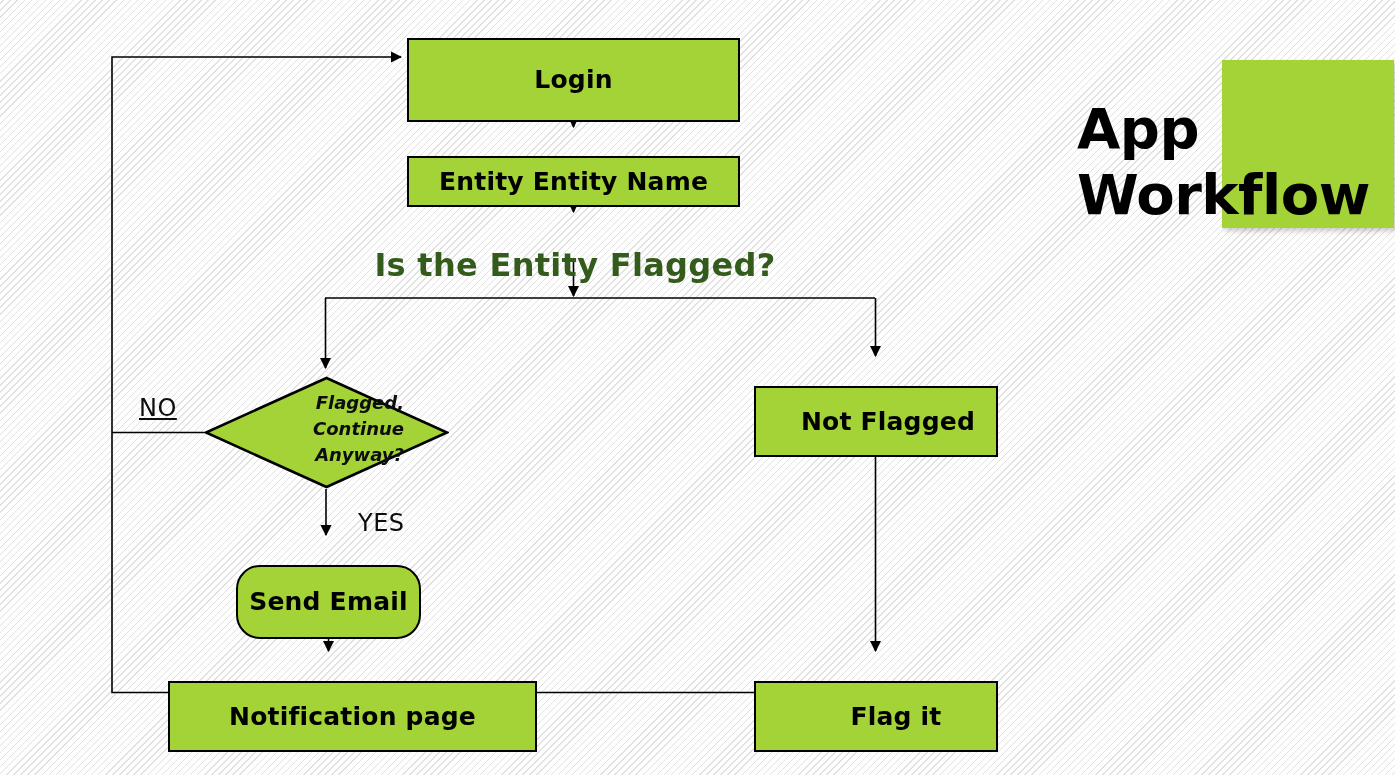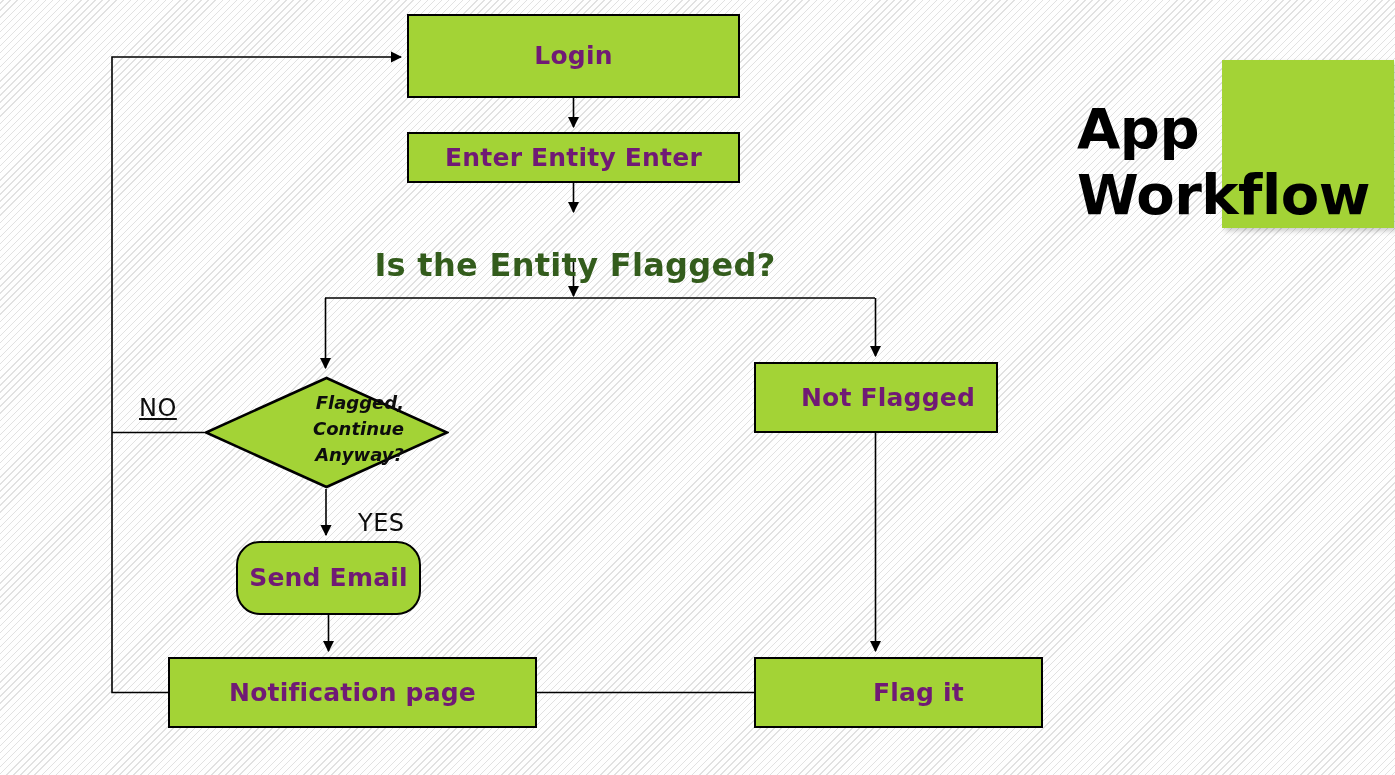--- a/index.html
+++ b/index.html
@@ -26,33 +26,34 @@
 
   
   .node {
     position: absolute;
     box-sizing: border-box;
     background: #a3d336;
     border: 2px solid #000000;
     display: flex;
     align-items: center;
     justify-content: center;
-    color: #701a75;
+    color: #000000;
     font-weight: bold;
     letter-spacing: .2px;
     text-align: center;
     line-height: 1.1;
+    margin-top: 24px;
   }
 
   #node-login        { left: 407px; top: 14px;  width: 333px; height: 84px; font-size: 25px; }
   #node-enter-entity { left: 407px; top: 132px; width: 333px; height: 51px; font-size: 25px; }
   #node-not-flagged  { left: 754px; top: 362px; width: 244px; height: 71px; font-size: 25px; padding-left: 24px; }
   #node-send-email   { left: 236px; top: 541px; width: 185px; height: 74px; font-size: 25px; border-radius: 24px; }
   #node-notification { left: 168px; top: 657px; width: 369px; height: 71px; font-size: 25px; }
-  #node-flag-it      { left: 754px; top: 657px; width: 289px; height: 71px; font-size: 25px; padding-left: 40px; }
+  #node-flag-it      { left: 754px; top: 657px; width: 244px; height: 71px; font-size: 25px; padding-left: 40px; }
 
   
   #label-question {
     position: absolute;
     left: 330px;
     top: 218px;
     width: 490px;
     text-align: center;
     color: #335c1c;
     font-size: 32px;
@@ -158,21 +159,21 @@
 
     <path d="M 875.5 433 L 875.5 651" stroke="#000" stroke-width="1.6" fill="none" marker-end="url(#arrow)"></path>
 
     <path d="M 754 692.5 L 495 692.5" stroke="#000" stroke-width="1.6" fill="none" marker-end="url(#arrow)"></path>
 
     <path d="M 168 692.5 L 112 692.5 L 112 57 L 401 57" stroke="#000" stroke-width="1.6" fill="none" marker-end="url(#arrow)"></path>
   </svg>
 
   <div class="node" id="node-login">Login</div>
 
-  <div class="node" id="node-enter-entity">Enter Entity Enter</div>
+  <div class="node" id="node-enter-entity">Entity Entity Name</div>
 
   <div id="label-question">Is the Entity Flagged?</div>
 
   <div id="node-decision">
     <svg viewBox="0 0 245 113" xmlns="http://www.w3.org/2000/svg">
       <polygon points="122.5,2 243,56.5 122.5,111 2,56.5" fill="#a3d336" stroke="#000000" stroke-width="2.6"></polygon>
     </svg>
     <div id="decision-text">Flagged,
 Continue
 Anyway?</div>

